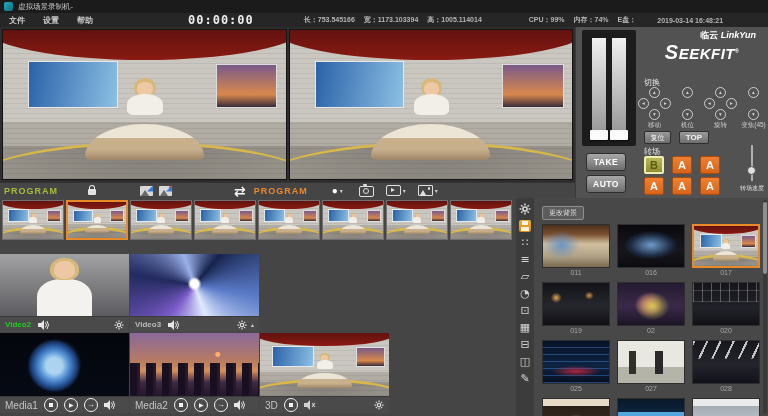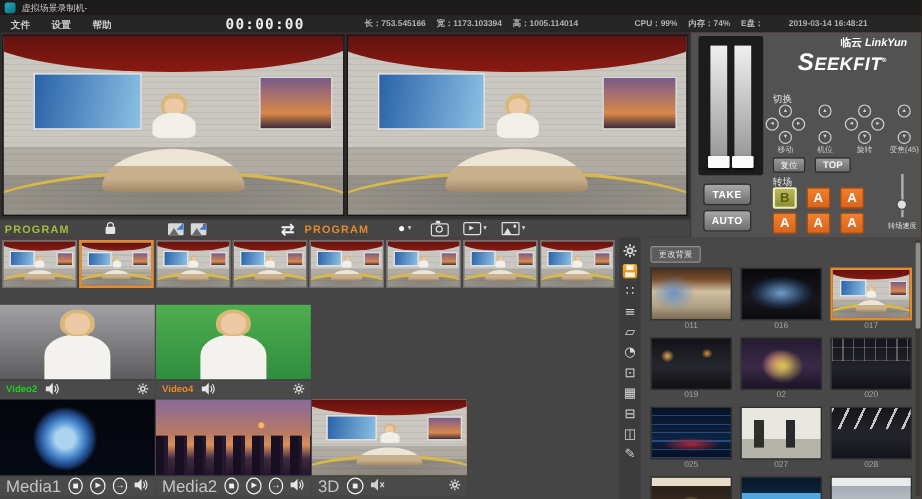--- a/index.html
+++ b/index.html
@@ -99,21 +99,21 @@
   .vpanel{width:129px;display:flex;flex-direction:column;flex:0 0 auto;}
   .vthumb{height:62px;position:relative;overflow:hidden;}
   .vbar{height:16px;background:#4a4a4a;border-top:1px solid #3a3a3a;display:flex;align-items:center;padding:0 5px;gap:7px;box-sizing:border-box;}
   .vlabel{font-size:8px;font-weight:bold;}
   .mlauto{margin-left:auto;display:flex;align-items:center;gap:2px;}
   .media-row{display:flex;gap:1px;height:81px;margin-top:1px;}
   .mpanel{width:129px;display:flex;flex-direction:column;flex:0 0 auto;}
   .mthumb{height:63px;position:relative;overflow:hidden;}
   .mthumb.sel{outline:2px solid #e8892a;outline-offset:-2px;}
   .mbar{height:17px;background:#4a4a4a;border-top:1px solid #3a3a3a;display:flex;align-items:center;padding:0 5px;gap:6px;box-sizing:border-box;}
-  .mlabel{font-size:14px;color:#c4c4c4;text-align:center;}
+  .mlabel{font-size:10px;color:#c4c4c4;text-align:center;}
   .cbtn{width:12px;height:12px;border:1.2px solid #f2f2f2;border-radius:50%;color:#f2f2f2;display:flex;align-items:center;justify-content:center;box-sizing:content-box;}
   .g-stop{width:4px;height:4px;background:#f2f2f2;}
   .g-play{font-size:6px;line-height:1;padding-left:1px;}
   .g-next{font-size:8px;line-height:1;font-weight:bold;}
   
   .v-light{background:linear-gradient(180deg,#f2f2f0,#c2c2c6);}
   .v-dark{background:linear-gradient(180deg,#a2a2a4,#5c5c60);}
   .v-green{background:linear-gradient(180deg,#4fae4f,#2e8e3e);}
   .v-swirl{background:
     radial-gradient(circle 7px at 50% 48%,#ffffff 0 4px,rgba(255,255,255,0) 7px),
@@ -428,40 +428,35 @@
                 <span><svg width="10" height="10" viewBox="0 0 12 12">
                     <g stroke="#dcdcdc" stroke-width="1.5" fill="none">
                       <circle cx="6" cy="6" r="2.1"></circle>
                       <path d="M6 .6V2.4 M6 9.6V11.4 M.6 6H2.4 M9.6 6H11.4 M2.2 2.2 3.5 3.5 M8.5 8.5 9.8 9.8 M9.8 2.2 8.5 3.5 M3.5 8.5 2.2 9.8"></path>
                     </g>
                   </svg></span>
               </span>
             </div>
           </div>
           <div class="vpanel">
-            <div class="vthumb v-green">
-              <div class="vperson">
-                <div class="vp-body"></div>
-                <div class="vp-hair"></div>
-                <div class="vp-head"></div>
-              </div>
-            </div>
+            <div class="vthumb v-swirl"></div>
             <div class="vbar">
-              <span class="vlabel" style="color: rgb(232, 137, 42);">Video4</span>
+              <span class="vlabel" style="color: rgb(187, 187, 187);">Video3</span>
               <span><svg width="12" height="10" viewBox="0 0 12 10">
                   <polygon points="0,3 3,3 6,0 6,10 3,7 0,7" fill="#e6e6e6"></polygon>
                   <path d="M7.5 2.5 Q9.5 5 7.5 7.5 M9 1 Q12 5 9 9" stroke="#e6e6e6" fill="none" stroke-width="1"></path>
                 </svg></span>
               <span class="mlauto">
                 <span><svg width="10" height="10" viewBox="0 0 12 12">
                     <g stroke="#dcdcdc" stroke-width="1.5" fill="none">
                       <circle cx="6" cy="6" r="2.1"></circle>
                       <path d="M6 .6V2.4 M6 9.6V11.4 M.6 6H2.4 M9.6 6H11.4 M2.2 2.2 3.5 3.5 M8.5 8.5 9.8 9.8 M9.8 2.2 8.5 3.5 M3.5 8.5 2.2 9.8"></path>
                     </g>
                   </svg></span>
+                <span class="caret">▴</span>
               </span>
             </div>
           </div>
         </div>
       <div class="media-row" id="mediaRow">
           <div class="mpanel">
             <div class="mthumb m-earth"></div>
             <div class="mbar">
               <span class="mlabel">Media1</span>
               <span class="cbtn">

